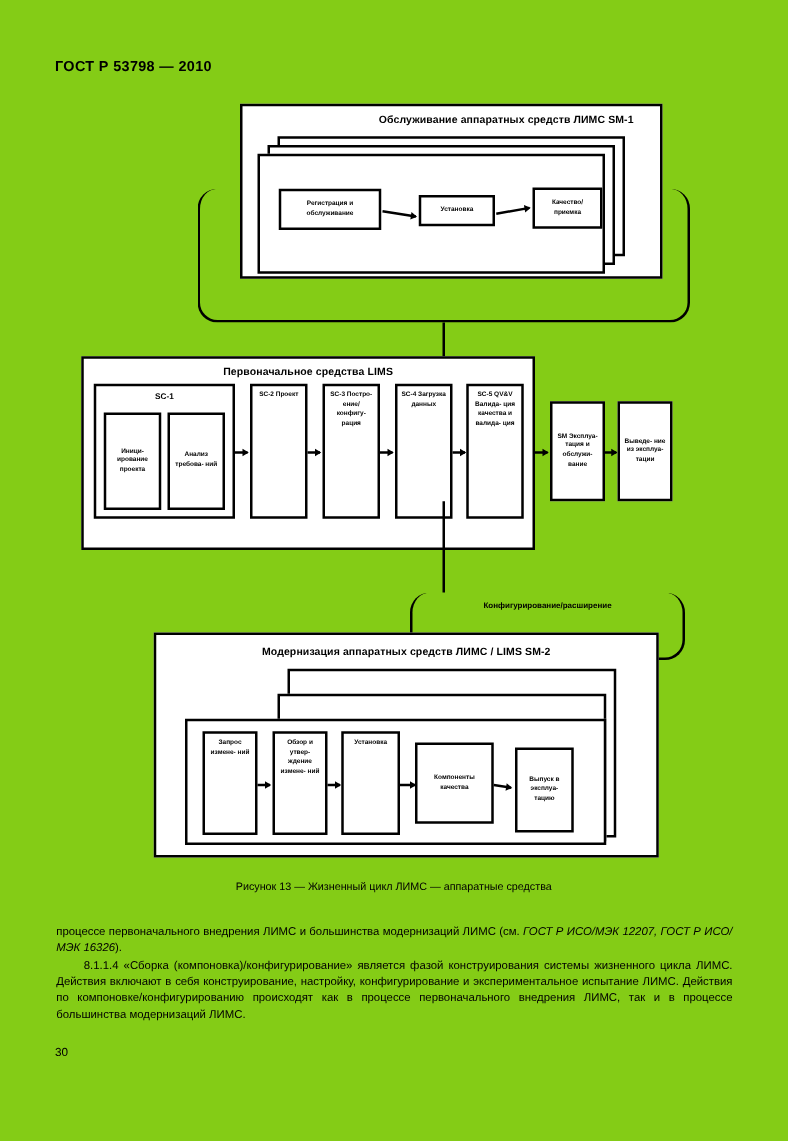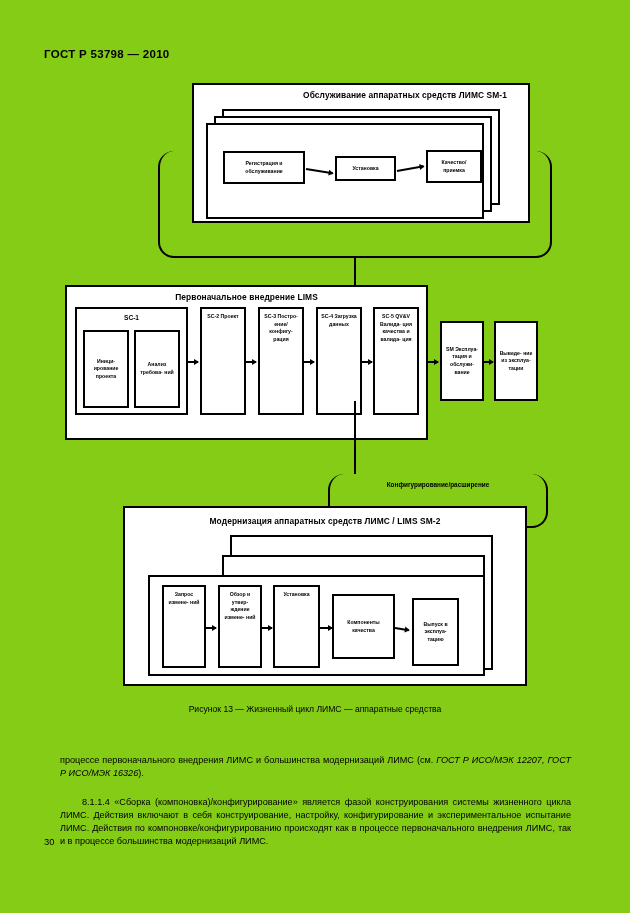--- a/index.html
+++ b/index.html
@@ -132,21 +132,21 @@
   
   .body-text {
     position: absolute;
     left: 44px;
     top: 738px;
     width: 543px;
     font-size: 9.1px;
     line-height: 1.42;
     text-align: justify;
   }
-  .body-text p { margin: 16px; }
+  .body-text p { margin: 1px; }
   .body-text p + p { margin-top: 0px; }
   .indent { text-indent: 22px; }
   .ital { font-style: italic; }
 
   .page-num {
     position: absolute;
     left: 44px;
     top: 836px;
     font-size: 9.4px;
   }
@@ -181,21 +181,21 @@
     <div class="arrow" style="left:397px; top:92px; width:27px; transform:rotate(-10deg); transform-origin:left center;"></div>
 
     <div class="cell" style="left:426px; top:72px; width:56px; height:33px;">
       <span class="lbl">Качество/ приемка</span>
     </div>
 
     <div class="vline" style="left:354px; top:180px; width:2px; height:63px;"></div>
 
     <div class="bx thick" style="left:65px; top:207px; width:363px; height:155px;"></div>
 
-    <div class="title" style="left:65px; top:214px; width:363px;">Первоначальное внедрение LIMS</div>
+    <div class="title" style="left:65px; top:214px; width:363px;">Первоначальное средства LIMS</div>
 
     <div class="bx thick" style="left:75px; top:229px; width:113px; height:108px;"></div>
     <div class="grp-label" style="left:75px; top:236px; width:113px;">SC-1</div>
     <div class="cell" style="left:83px; top:252px; width:46px; height:78px;">
       <span class="lbl">Иници- ирование проекта</span>
     </div>
     <div class="cell" style="left:134px; top:252px; width:46px; height:78px;">
       <span class="lbl">Анализ требова- ний</span>
     </div>
 

